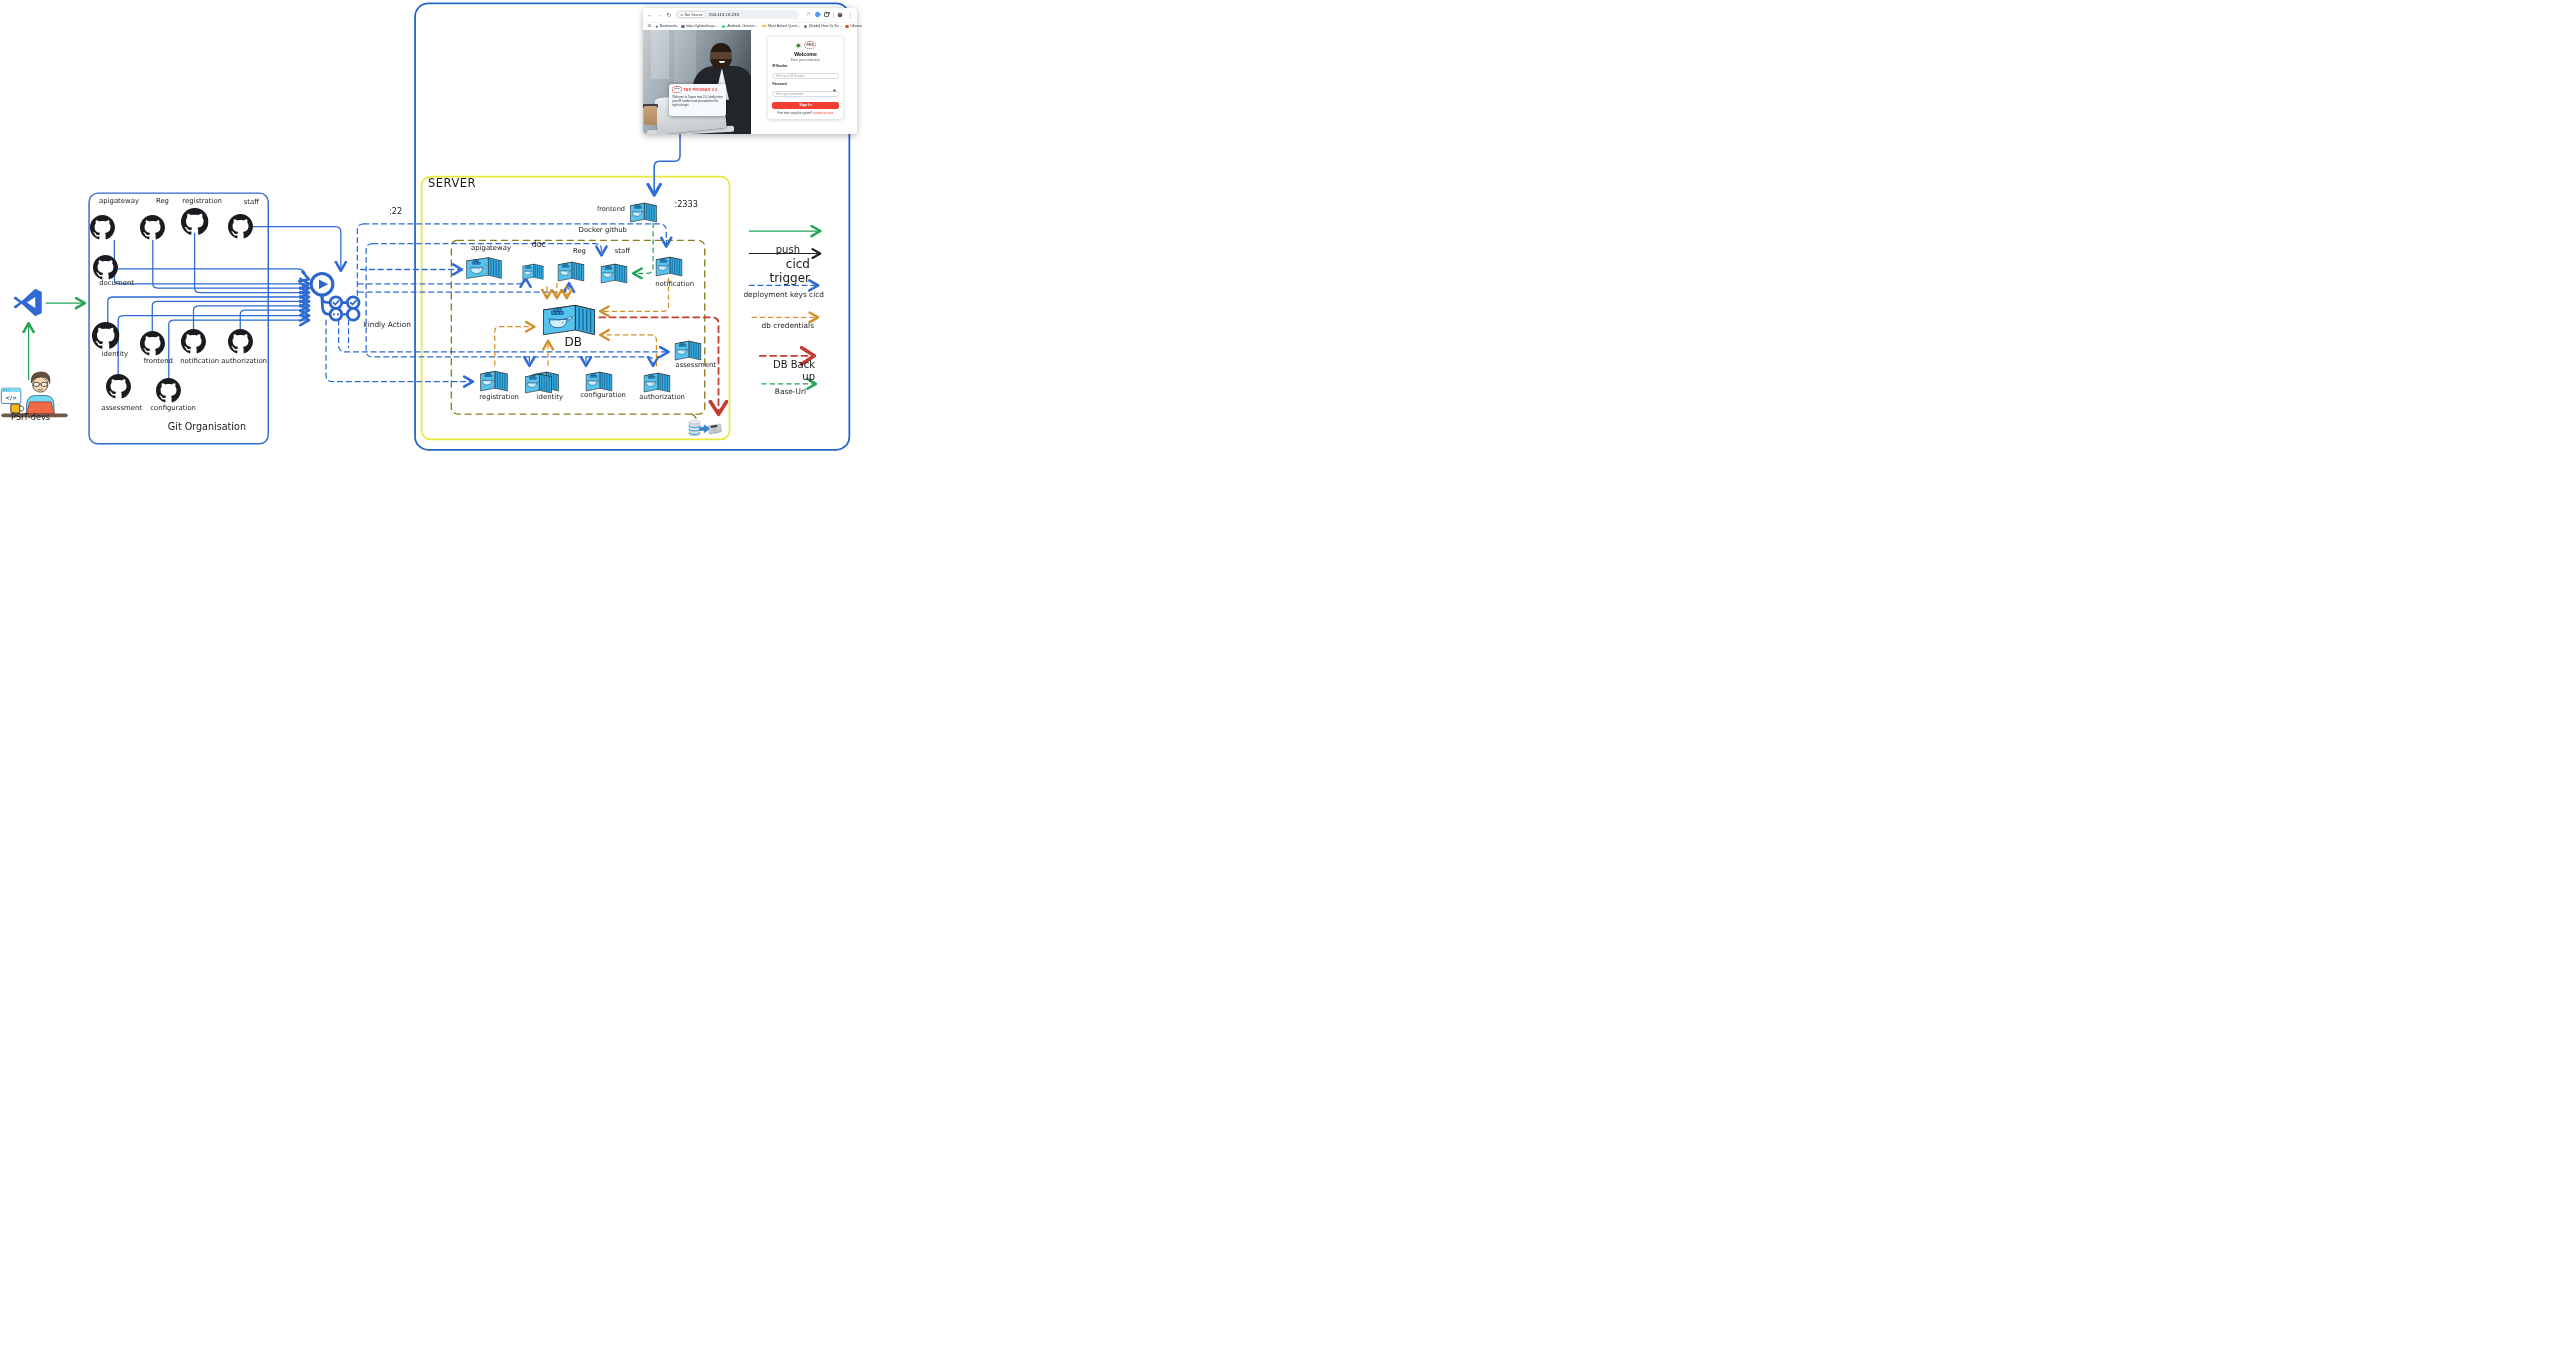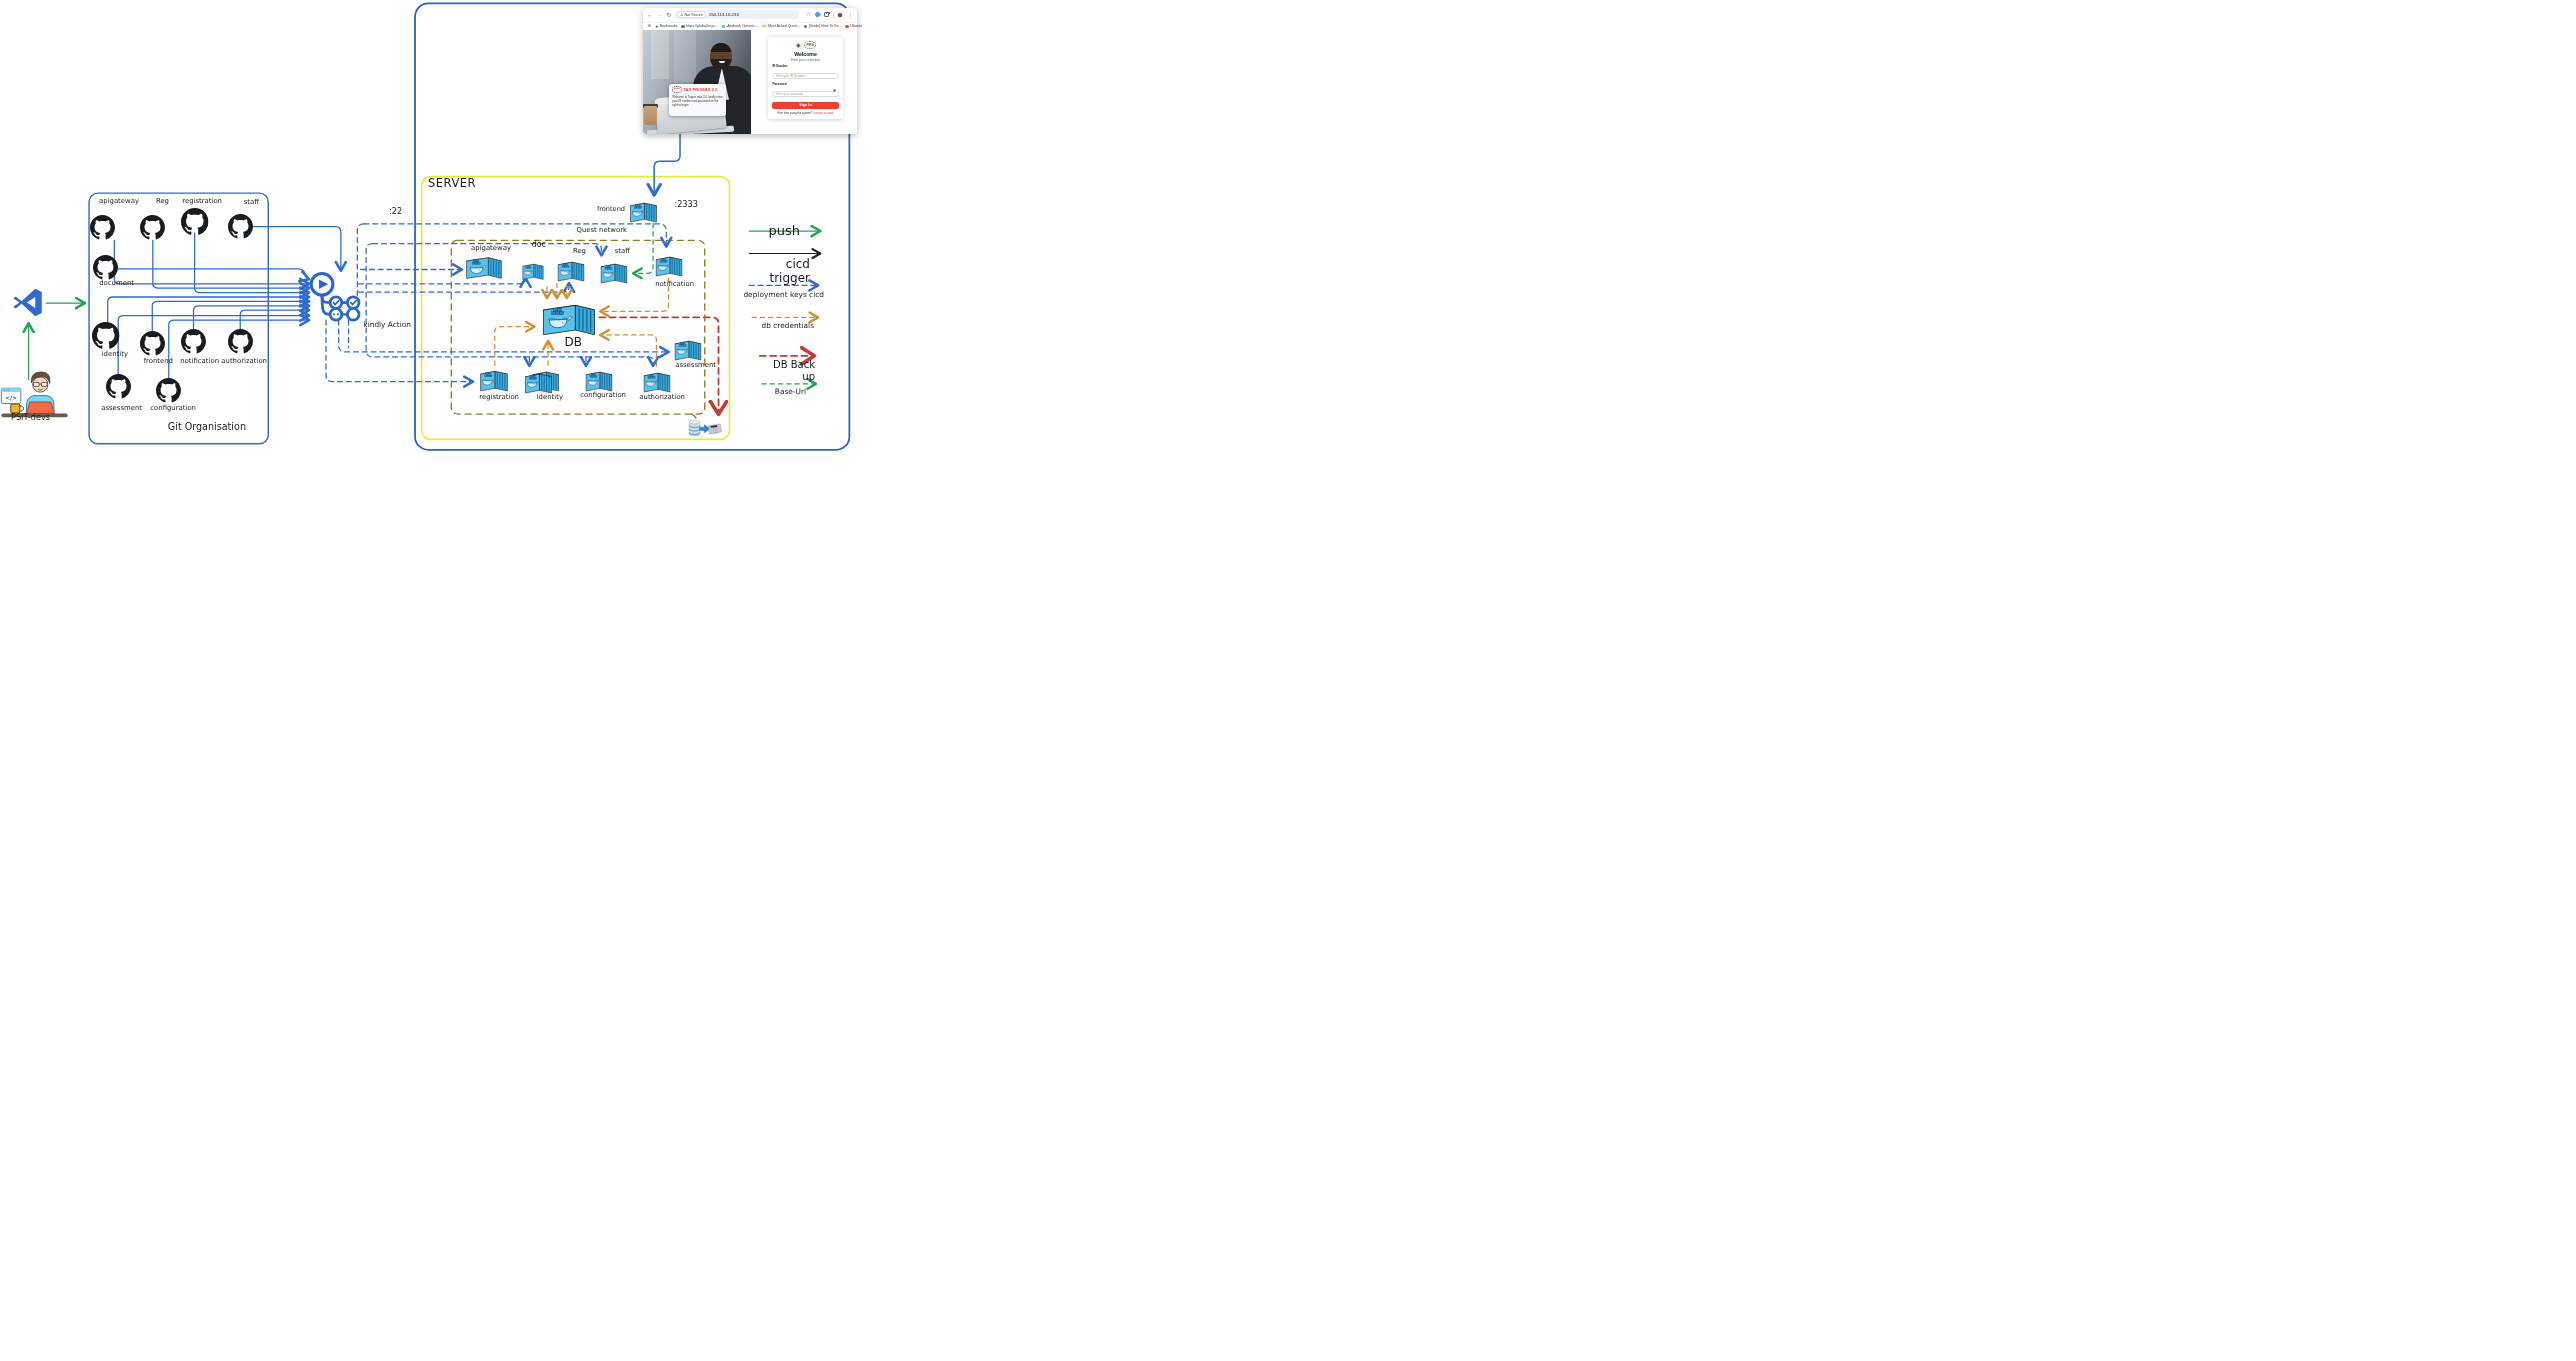--- a/index.html
+++ b/index.html
@@ -340,21 +340,21 @@
 
 <svg class="icon" style="left:307px;top:270px;width:69px;height:53px" viewBox="0 0 126 96" width="69" height="53">
       <use href="#ghaction"></use>
     </svg>
 <div class="lbl" style="left:345px;top:321px;width:66px;font-size:7.4px">kindly Action</div>
 
 <div class="lbl" style="left:378px;top:207px;width:24px;font-size:8px">:22</div>
 <div class="lbl" style="left:666px;top:200px;width:32px;font-size:8.2px">:2333</div>
 
 <div class="lbl" style="left:428px;top:177px;width:60px;font-size:11.5px;text-align:left;letter-spacing:0.5px">SERVER</div>
-<div class="lbl" style="left:565px;top:227px;width:62px;font-size:6.9px">Quest network</div>
+<div class="lbl" style="left:565px;top:227px;width:62px;font-size:6.9px">Docker github</div>
 
 <svg class="icon" style="left:628px;top:198px;width:31px;height:25px" viewBox="0 0 56 46" width="31" height="25">
       <use href="#ctr"></use>
     </svg>
 <div class="lbl" style="left:591px;top:206px;width:34px;font-size:6.6px">frontend</div>
 <svg class="icon" style="left:465px;top:254px;width:38px;height:26px" viewBox="0 0 70 48" width="38" height="26">
       <use href="#ctrw"></use>
     </svg>
 <div class="lbl" style="left:463px;top:245px;width:48px">apigateway</div>
 <svg class="icon" style="left:521px;top:260px;width:24px;height:20.3px" viewBox="0 0 44 37" width="24" height="20.3">
@@ -397,21 +397,21 @@
     </svg>
 <div class="lbl" style="left:630px;top:394px;width:55px">authorization</div>
 <svg class="icon" style="left:673px;top:336px;width:30px;height:25px" viewBox="0 0 54 45" width="30" height="25">
       <use href="#ctr"></use>
     </svg>
 <div class="lbl" style="left:663px;top:362px;width:53px">assessment</div>
 <svg class="icon" style="left:687px;top:417px;width:35px;height:23px" viewBox="0 0 64 42" width="35" height="23">
       <use href="#dbbackup"></use>
     </svg>
 
-<div class="lbl" style="left:766px;top:224px;width:34px;font-size:13px">push</div>
+<div class="lbl" style="left:766px;top:244px;width:34px;font-size:10px">push</div>
 <div class="lbl" style="left:757px;top:258px;width:53px;font-size:12px">cicd trigger</div>
 <div class="lbl" style="left:742px;top:291px;width:82px;font-size:7.4px">deployment keys cicd</div>
 <div class="lbl" style="left:756px;top:322px;width:58px;font-size:7.4px">db credentials</div>
 <div class="lbl" style="left:768px;top:359px;width:47px;font-size:10px">DB Back up</div>
 <div class="lbl" style="left:764px;top:388px;width:42px;font-size:7.4px">Base-Url</div>
 
 <div class="browser">
   <div class="tb">
     <span class="navic">←</span>
     <span class="navic dim">→</span>

